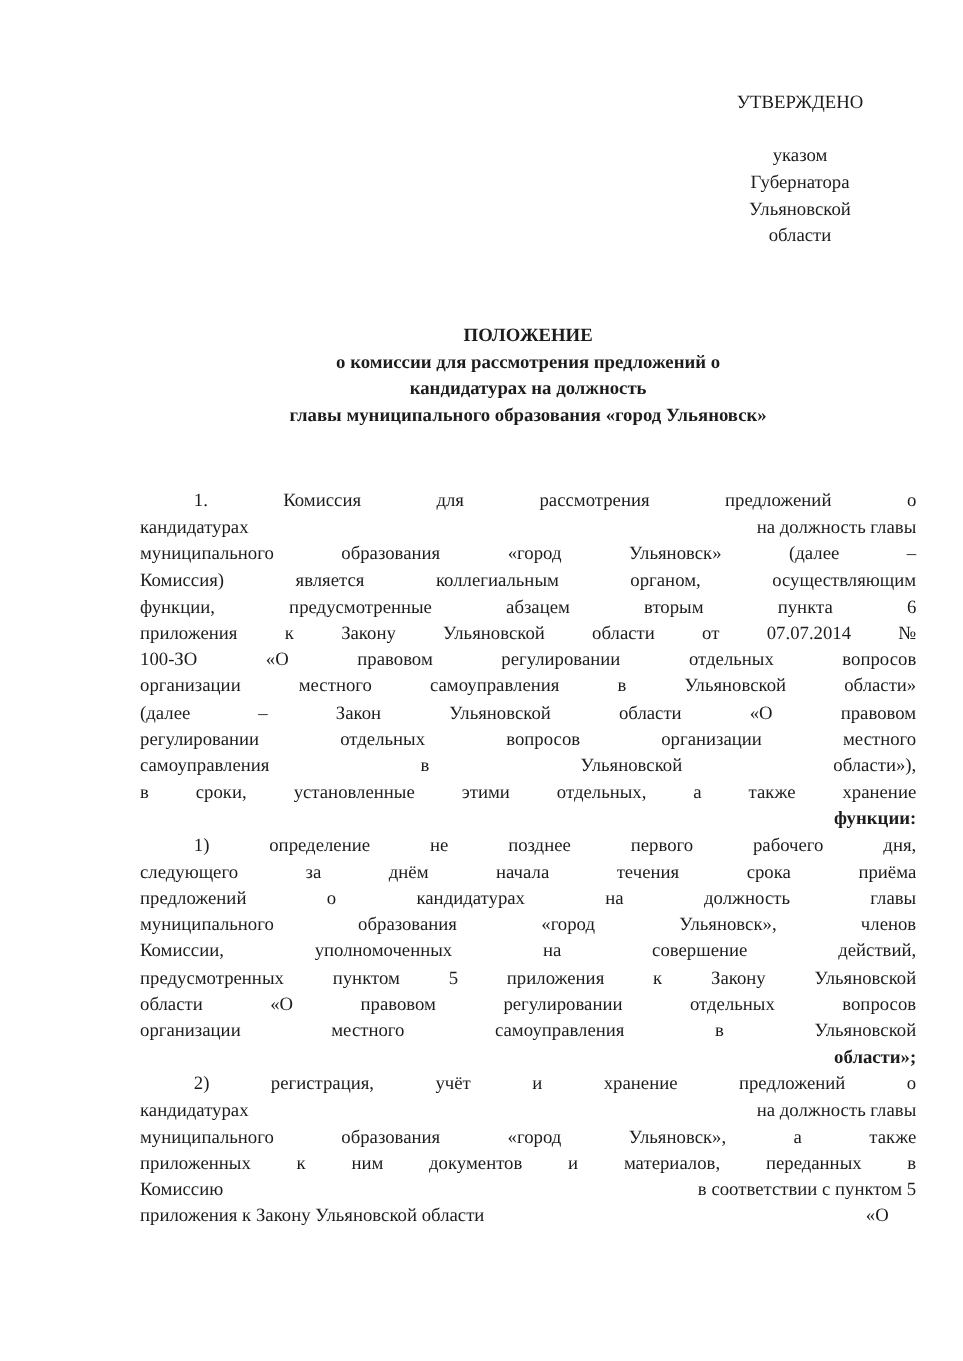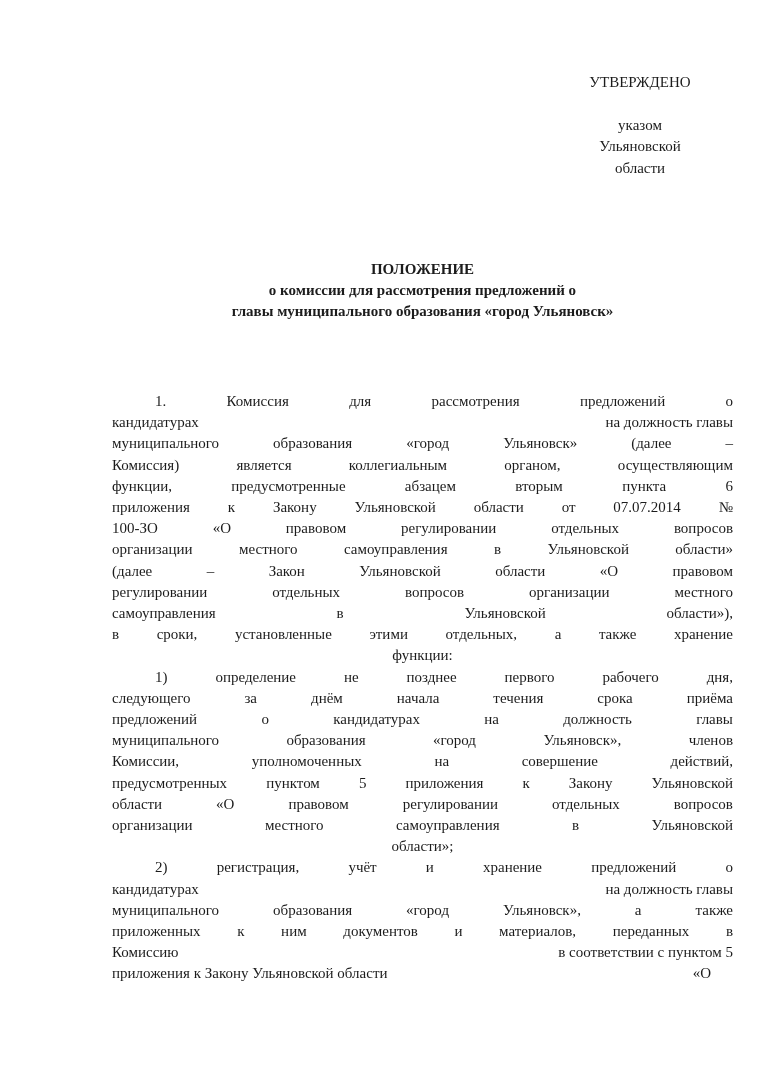--- a/index.html
+++ b/index.html
@@ -37,40 +37,42 @@
     left: 112px;
     top: 391px;
     width: 621px;
   }
   .line { line-height: 21.2px; white-space: pre; }
   .line-flex {
     display: flex;
     justify-content: space-between;
   }
   .line-flex span { white-space: pre; flex: 0 0 auto; }
-  .line-last { text-align: center; }
+  .line-last { text-align: right; font-weight: bold; }
   .indent { padding-left: 43px; }
 </style>
 </head>
 <body>
 
 <div class="page" style="background: rgb(255, 255, 255); color: rgb(28, 28, 28);">
 
   <div class="approval">
     <div class="line">УТВЕРЖДЕНО</div>
     <div class="approval-by">
       <div class="line">указом</div>
+      <div class="line">Губернатора</div>
       <div class="line">Ульяновской</div>
       <div class="line">области</div>
     </div>
   </div>
 
   <div class="doc-title">
     <div class="line">ПОЛОЖЕНИЕ</div>
     <div class="line">о комиссии для рассмотрения предложений о</div>
+    <div class="line">кандидатурах на должность</div>
     <div class="line">главы муниципального образования «город Ульяновск»</div>
   </div>
 
   <div class="body-text">
       <div class="para">
         <div class="line line-flex indent"><span>1.</span><span>Комиссия</span><span>для</span><span>рассмотрения</span><span>предложений</span><span>о</span></div>
         <div class="line line-flex"><span>кандидатурах</span><span>на должность главы</span></div>
         <div class="line line-flex"><span>муниципального</span><span>образования</span><span>«город</span><span>Ульяновск»</span><span>(далее</span><span>–</span></div>
         <div class="line line-flex"><span>Комиссия)</span><span>является</span><span>коллегиальным</span><span>органом,</span><span>осуществляющим</span></div>
         <div class="line line-flex"><span>функции,</span><span>предусмотренные</span><span>абзацем</span><span>вторым</span><span>пункта</span><span>6</span></div>

